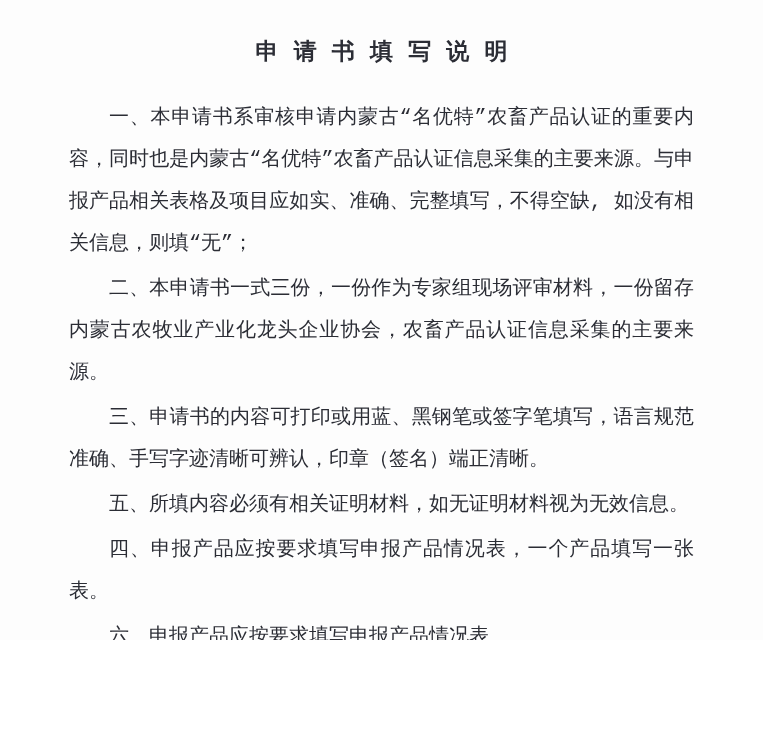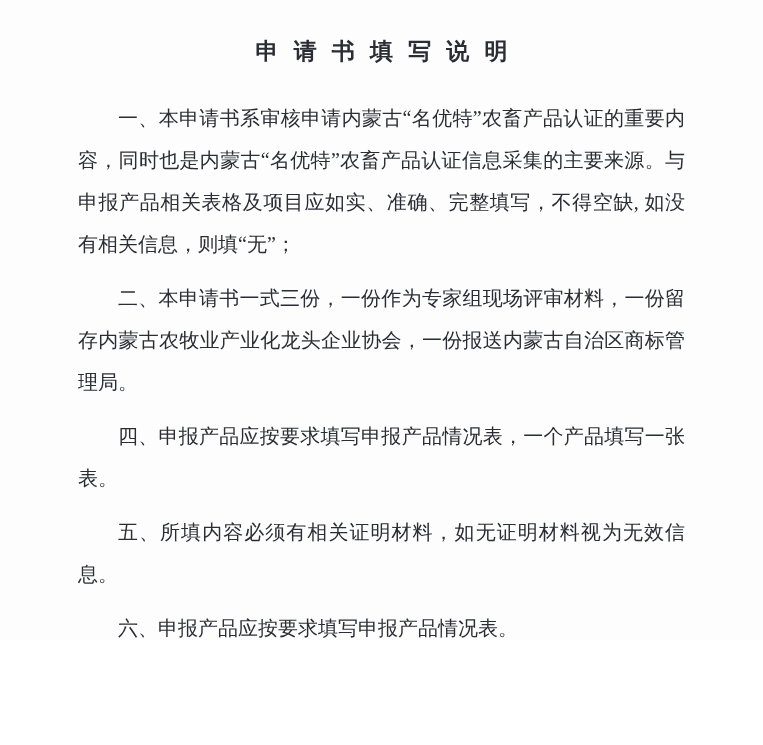--- a/index.html
+++ b/index.html
@@ -11,53 +11,54 @@
     margin: 0;
     padding: 0;
     background: #ffffff;
   }
   .page {
     position: relative;
     width: 763px;
     height: 640px;
     background: var(--page-bg);
     color: var(--text-color);
-    font-family: Liberation Serif, serif;
+    font-family: Liberation Mono, monospace;
     overflow: hidden;
   }
   .doc-title {
     margin: 36px 0 0 0;
     text-align: center;
     font-size: 23px;
     font-weight: bold;
     letter-spacing: 0.66em;
     text-indent: 0.66em; 
     color: var(--text-color);
     white-space: nowrap;
   }
   .doc-body {
     margin: 30px 66px 0 66px;
     font-size: 20px;
     line-height: 42px;
     text-align: justify;
     text-justify: inter-ideograph;
   }
   .doc-body p {
-    margin: 12px;
+    margin: 3px;
     padding: 0;
     text-indent: 2em;
     word-break: break-all;
   }
 </style>
 </head>
 <body>
 
 <div class="page">
   <h1 class="doc-title">申请书填写说明</h1>
   <div class="doc-body">
     <p>一、本申请书系审核申请内蒙古“名优特”农畜产品认证的重要内容，同时也是内蒙古“名优特”农畜产品认证信息采集的主要来源。与申报产品相关表格及项目应如实、准确、完整填写，不得空缺, 如没有相关信息，则填“无”；</p>
-    <p>二、本申请书一式三份，一份作为专家组现场评审材料，一份留存内蒙古农牧业产业化龙头企业协会，一份报送内蒙古自治区商标管理局。</p>
+    <p>二、本申请书一式三份，一份作为专家组现场评审材料，一份留存内蒙古农牧业产业化龙头企业协会，农畜产品认证信息采集的主要来源。</p>
+    <p>三、申请书的内容可打印或用蓝、黑钢笔或签字笔填写，语言规范准确、手写字迹清晰可辨认，印章（签名）端正清晰。</p>
+    <p>五、所填内容必须有相关证明材料，如无证明材料视为无效信息。</p>
     <p>四、申报产品应按要求填写申报产品情况表，一个产品填写一张表。</p>
-    <p>五、所填内容必须有相关证明材料，如无证明材料视为无效信息。</p>
     <p>六、申报产品应按要求填写申报产品情况表。</p>
     <p>八、本申请书由内蒙古农牧业产业化龙头企业协会负责解释。</p>
   </div>
 </div>
 
 </body></html>

